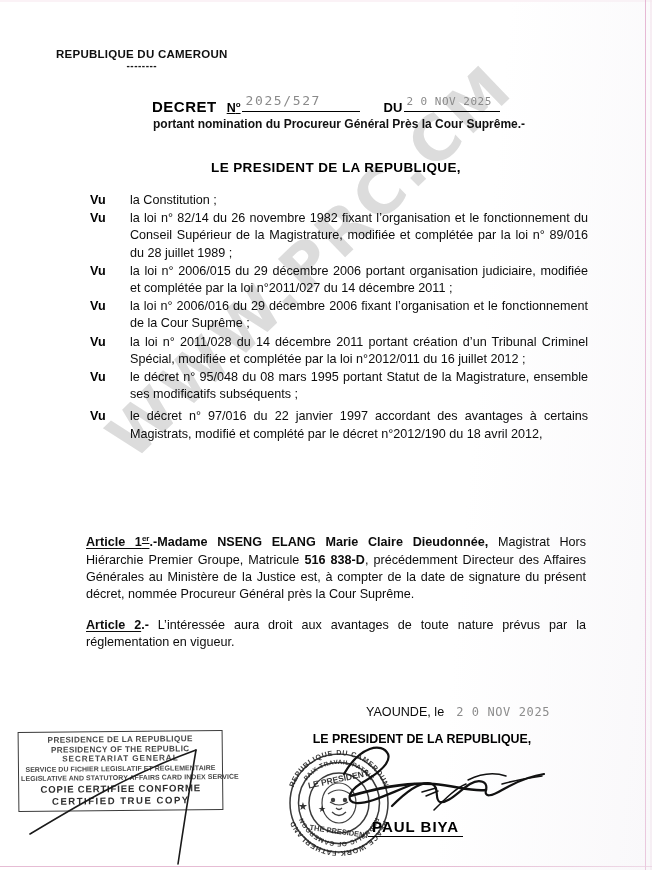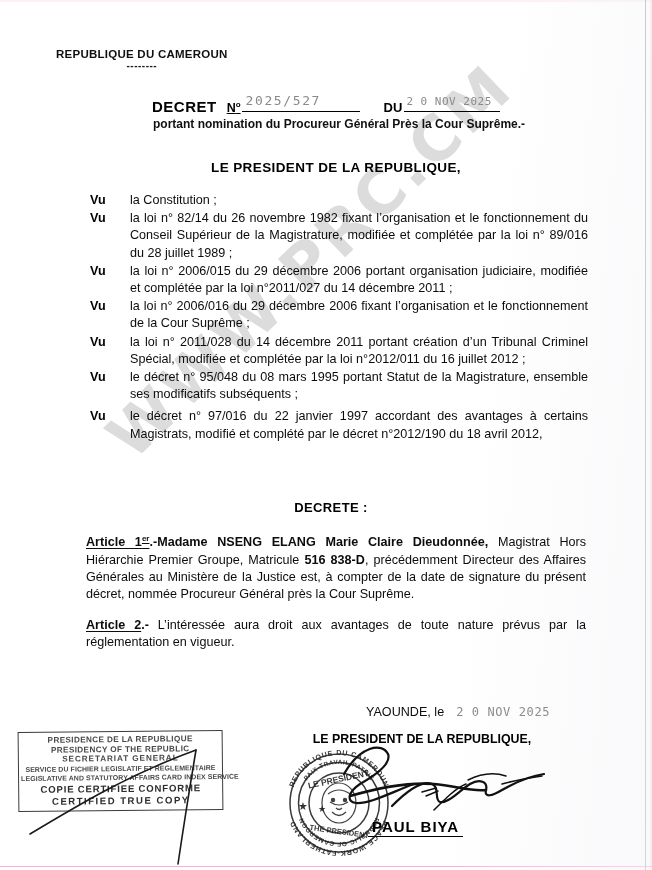--- a/index.html
+++ b/index.html
@@ -471,21 +471,20 @@
       <div class="vu-row">
         <div class="vu-label">Vu</div>
         <div class="vu-text">le décret n° 95/048 du 08 mars 1995 portant Statut de la Magistrature, ensemble ses modificatifs subséquents ;</div>
       </div>
       <div class="vu-row spaced">
         <div class="vu-label">Vu</div>
         <div class="vu-text">le décret n° 97/016 du 22 janvier 1997 accordant des avantages à certains Magistrats, modifié et complété par le décret n°2012/190 du 18 avril 2012,</div>
       </div>
     </div>
 
-    <div class="decrete-heading">DECRETE :</div>
 
     <div class="articles">
 
       <div class="article">
         <span class="art-label"><span>Article 1</span><sup>er</sup></span><span class="art-dash">.-</span><span class="bold">Madame NSENG ELANG Marie Claire Dieudonnée,</span><span> Magistrat Hors Hiérarchie Premier Groupe, Matricule </span><span class="bold">516 838-D</span><span>, précédemment Directeur des Affaires Générales au Ministère de la Justice est, à compter de la date de signature du présent décret, nommée Procureur Général près la Cour Suprême.</span>
       </div>
 
       <div class="article">
         <span class="art-label">Article 2</span><span class="art-dash">.-</span><span> L’intéressée aura droit aux avantages de toute nature prévus par la réglementation en vigueur.</span>
       </div>

